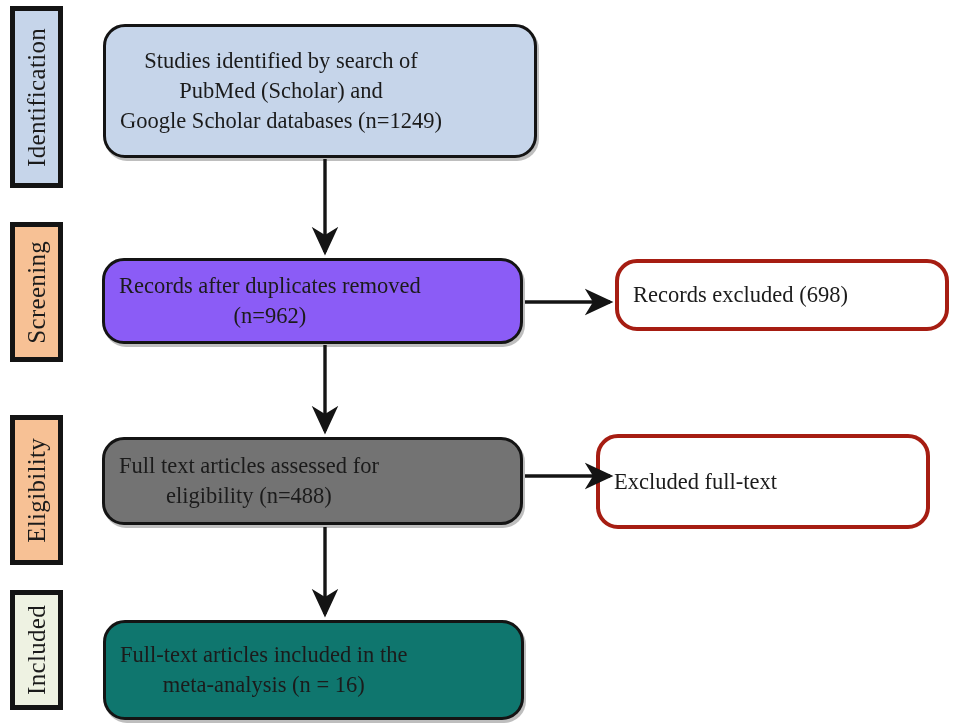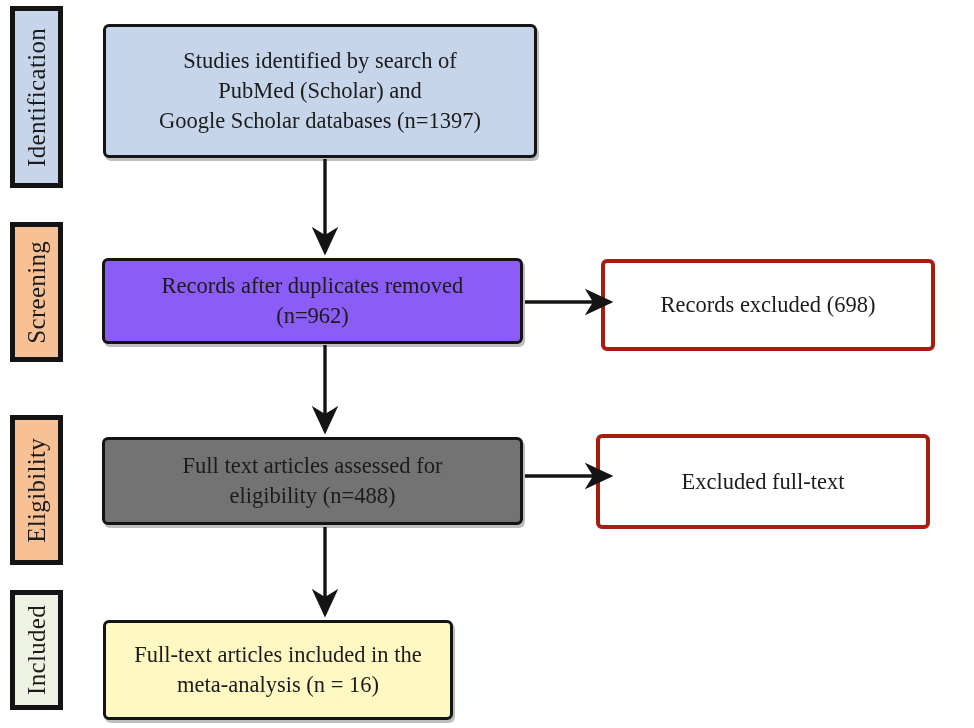--- a/index.html
+++ b/index.html
@@ -36,47 +36,46 @@
 
   #stage-identification { left: 10px;  top: 6px;   width: 53px; height: 182px; background: #c6d5ea; }
   #stage-screening      { left: 10px;  top: 222px; width: 53px; height: 140px; background: #f7c195; }
   #stage-eligibility    { left: 10px;  top: 415px; width: 53px; height: 150px; background: #f7c195; }
   #stage-included       { left: 10px;  top: 590px; width: 53px; height: 120px; background: #eef2e2; }
 
   
   .flow-box {
     position: absolute;
     box-sizing: border-box;
-    border-radius: 6px;
+    border-radius: 22px;
     display: flex;
     align-items: center;
-    justify-content: center;
     text-align: center;
     font-size: 22.5px;
     line-height: 1.32;
     color: #1b1b1b;
     padding: 8px 14px;
   }
   .flow-box .txt { display: block; }
 
   .box-dark {
     border: 3px solid #141414;
     box-shadow: 2px 3px 0 rgba(40,40,40,0.30);
   }
   .box-red {
     border: 4px solid #a61d12;
     background: #ffffff;
   }
 
   #box-identified { left: 103px; top: 24px;  width: 434px; height: 134px; background: #c6d5ea; }
   #box-duplicates { left: 102px; top: 258px; width: 421px; height: 86px;  background: #8b5cf6; }
   #box-fulltext   { left: 102px; top: 437px; width: 421px; height: 88px;  background: #737373; }
-  #box-included   { left: 103px; top: 620px; width: 350px; height: 100px; background: #fef9c3; }
+  #box-included   { left: 103px; top: 620px; width: 421px; height: 100px; background: #0f766e; }
 
-  #box-records-excluded { left: 601px; top: 259px; width: 334px; height: 92px; }
+  #box-records-excluded { left: 615px; top: 259px; width: 334px; height: 72px; }
   #box-excluded-fulltext{ left: 596px; top: 434px; width: 334px; height: 95px; }
 
   
   .conn {
     position: absolute;
     pointer-events: none;
   }
   .conn svg { display: block; overflow: visible; }
 </style>
 </head>
@@ -94,21 +93,21 @@
     <span>Eligibility</span>
   </div>
   <div class="stage-label" id="stage-included">
     <span>Included</span>
   </div>
 
   <div class="flow-box box-dark" id="box-identified">
     <div>
       <span class="txt">Studies identified by search of</span>
       <span class="txt">PubMed (Scholar) and</span>
-      <span class="txt">Google Scholar databases (n=1397)</span>
+      <span class="txt">Google Scholar databases (n=1249)</span>
     </div>
   </div>
 
   <div class="flow-box box-dark" id="box-duplicates">
     <div>
       <span class="txt">Records after duplicates removed</span>
       <span class="txt">(n=962)</span>
     </div>
   </div>
 

